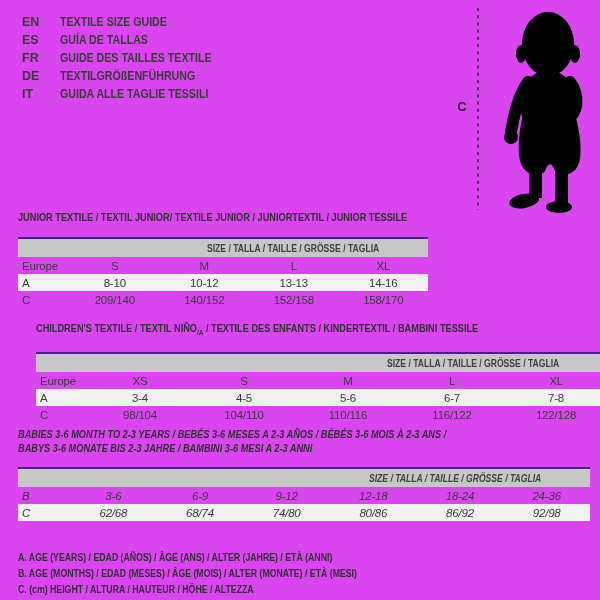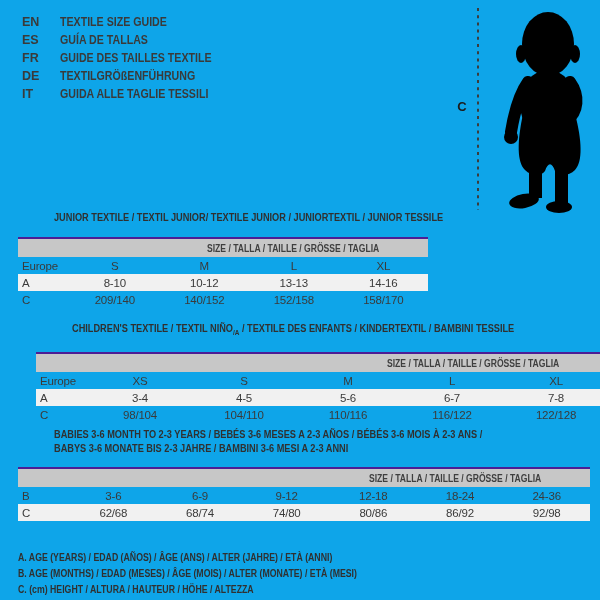--- a/index.html
+++ b/index.html
@@ -1,16 +1,16 @@
 <!DOCTYPE html>
 <html lang="en"><head>
 <meta charset="utf-8">
 <style>
   html,body{margin:0;padding:0;background:#ffffff;}
-  .page{position:relative;width:600px;height:600px;background:#0ea5e9;overflow:hidden;
+  .page{position:relative;width:600px;height:600px;background:#d946ef;overflow:hidden;
         font-family:"Liberation Sans",sans-serif;color:#3a3a3a;}
   .cond{display:inline-block;white-space:nowrap;transform-origin:0 50%;}
   .sx85{transform:scaleX(0.85);}
   .sx80{transform:scaleX(0.80);}
   .sx78{transform:scaleX(0.78);}
   .sx76{transform:scaleX(0.76);}
 
   
   .langs{position:absolute;left:22px;top:13px;}
   .lang-row{display:flex;height:18px;line-height:18px;}
@@ -20,22 +20,22 @@
   
   .figure{position:absolute;left:450px;top:4px;width:148px;height:210px;}
   .measure-c{position:absolute;left:2px;top:95px;width:20px;text-align:center;
              font-size:13px;font-weight:bold;color:#1c1c1c;}
   .fig-svg{position:absolute;left:0;top:0;width:148px;height:210px;}
 
   
   .tbl{position:absolute;}
   .tbl1{left:18px;top:210px;width:410px;}
   .tbl2{left:36px;top:321px;width:572px;}
-  .tbl3{left:18px;top:427px;width:572px;}
-  .tbl-title{font-size:11.5px;font-weight:bold;line-height:14px;color:#303030;margin-left:36px;}
+  .tbl3{left:18px;top:427px;width:572px;font-style:italic;}
+  .tbl-title{font-size:11.5px;font-weight:bold;line-height:14px;color:#303030;}
   .tbl-title sub{font-size:8px;}
   .size-table{border-collapse:collapse;table-layout:fixed;width:100%;margin-top:12px;}
   .tbl1 .size-table{margin-top:13px;}
   .size-table td{height:17px;font-size:11.5px;color:#3a3a3a;text-align:center;
                  padding:0;letter-spacing:-0.2px;overflow:visible;}
   .size-table col.c-lbl{width:52px;}
   .size-table .lbl{text-align:left;padding-left:4px;}
   .size-table .bar{background:#c7c7c7;border-top:2px solid #4c1d95;height:18px;
                    text-align:right;padding-left:16px;}
   .bar-text{font-size:11px;font-weight:bold;color:#3f3f3f;letter-spacing:0;}

